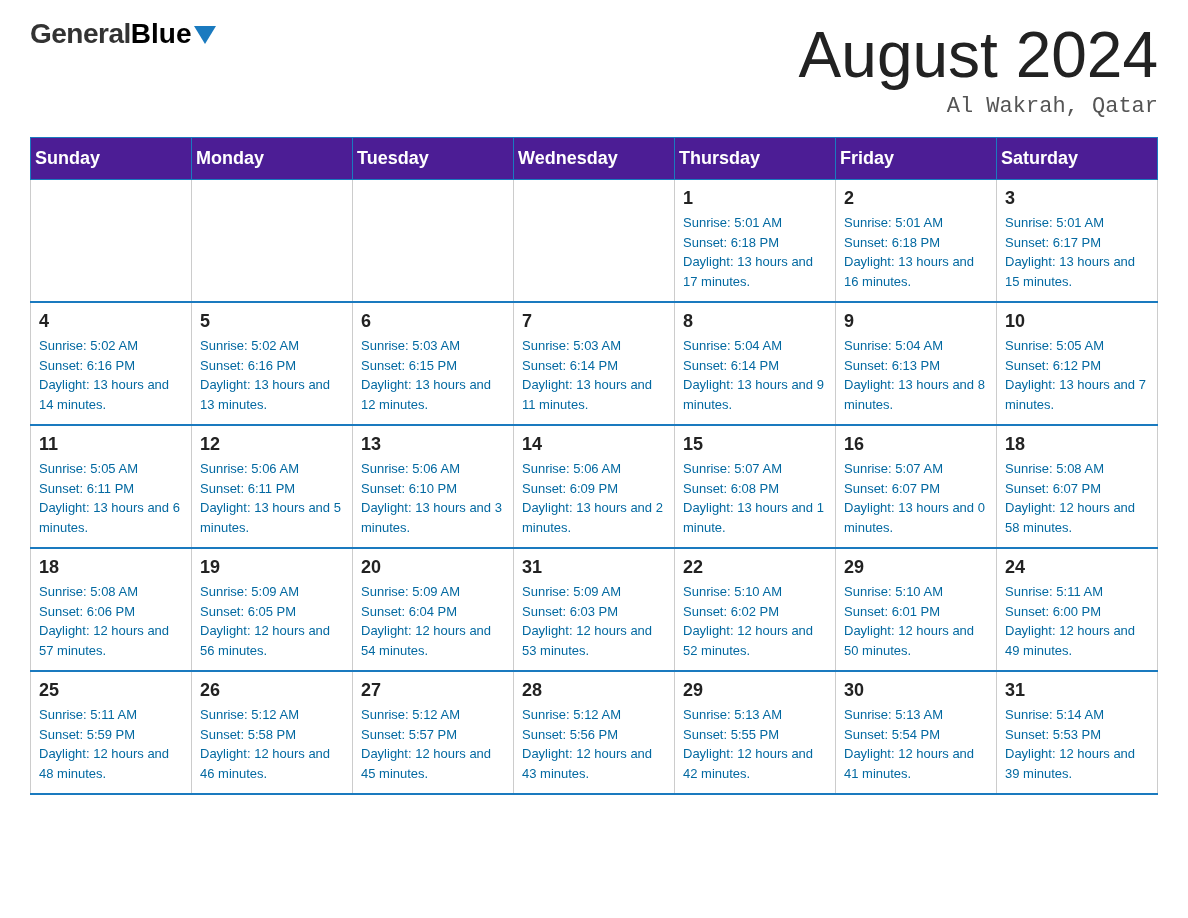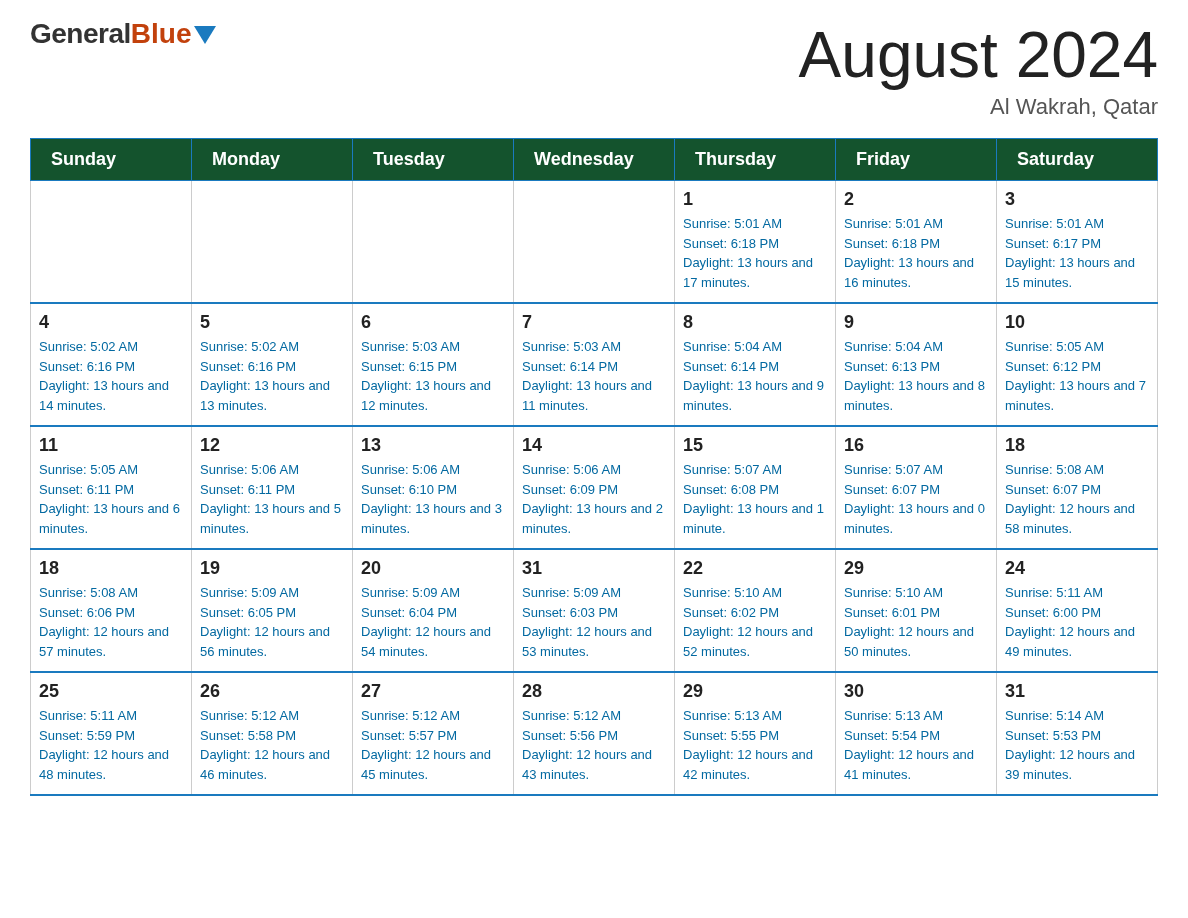--- a/index.html
+++ b/index.html
@@ -24,50 +24,51 @@
     .logo-general {
       font-size: 28px;
       font-weight: bold;
       color: #333;
       letter-spacing: -0.5px;
       line-height: 1;
     }
     .logo-blue {
       font-size: 28px;
       font-weight: bold;
-      color: #c2410c;
+      color: #000000;
       line-height: 1;
       display: flex;
       align-items: center;
     }
     .title-block {
       text-align: right;
     }
     .month-title {
       font-size: 64px;
       font-weight: normal;
       color: #222;
       line-height: 1.1;
     }
     .location {
       font-size: 22px;
       color: #555;
       margin-top: 4px;
+      font-family: Liberation Mono, monospace;
     }
     .calendar {
       width: 100%;
       border-collapse: collapse;
       border: 1px solid #ccc;
     }
     .calendar thead tr th {
-      background: #14532d;
+      background: #4c1d95;
       color: #fff;
       font-size: 18px;
       font-weight: bold;
-      padding: 10px 20px;
+      padding: 10px 4px;
       text-align: left;
       border: 1px solid #1a7abf;
     }
     .calendar tbody tr td {
       border: 1px solid #ccc;
       vertical-align: top;
       padding: 8px 8px 10px 8px;
       width: calc(100% / 7);
       min-height: 110px;
       height: 120px;

